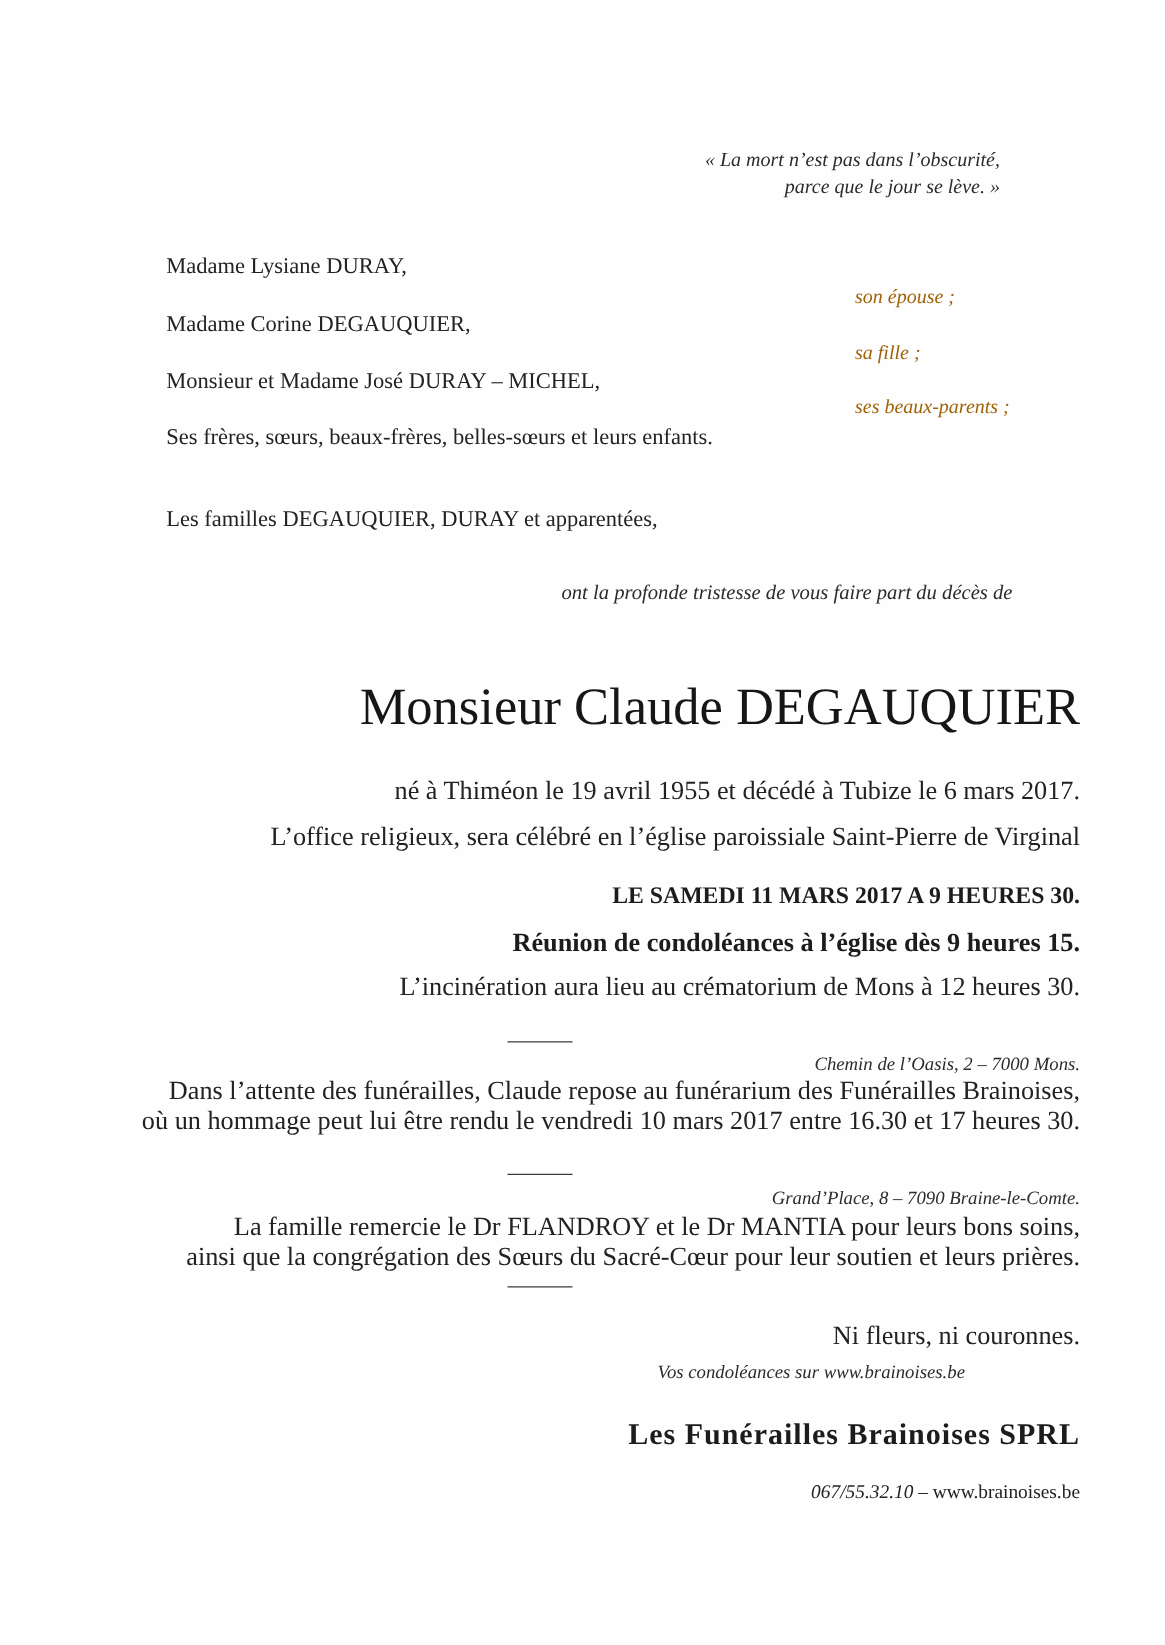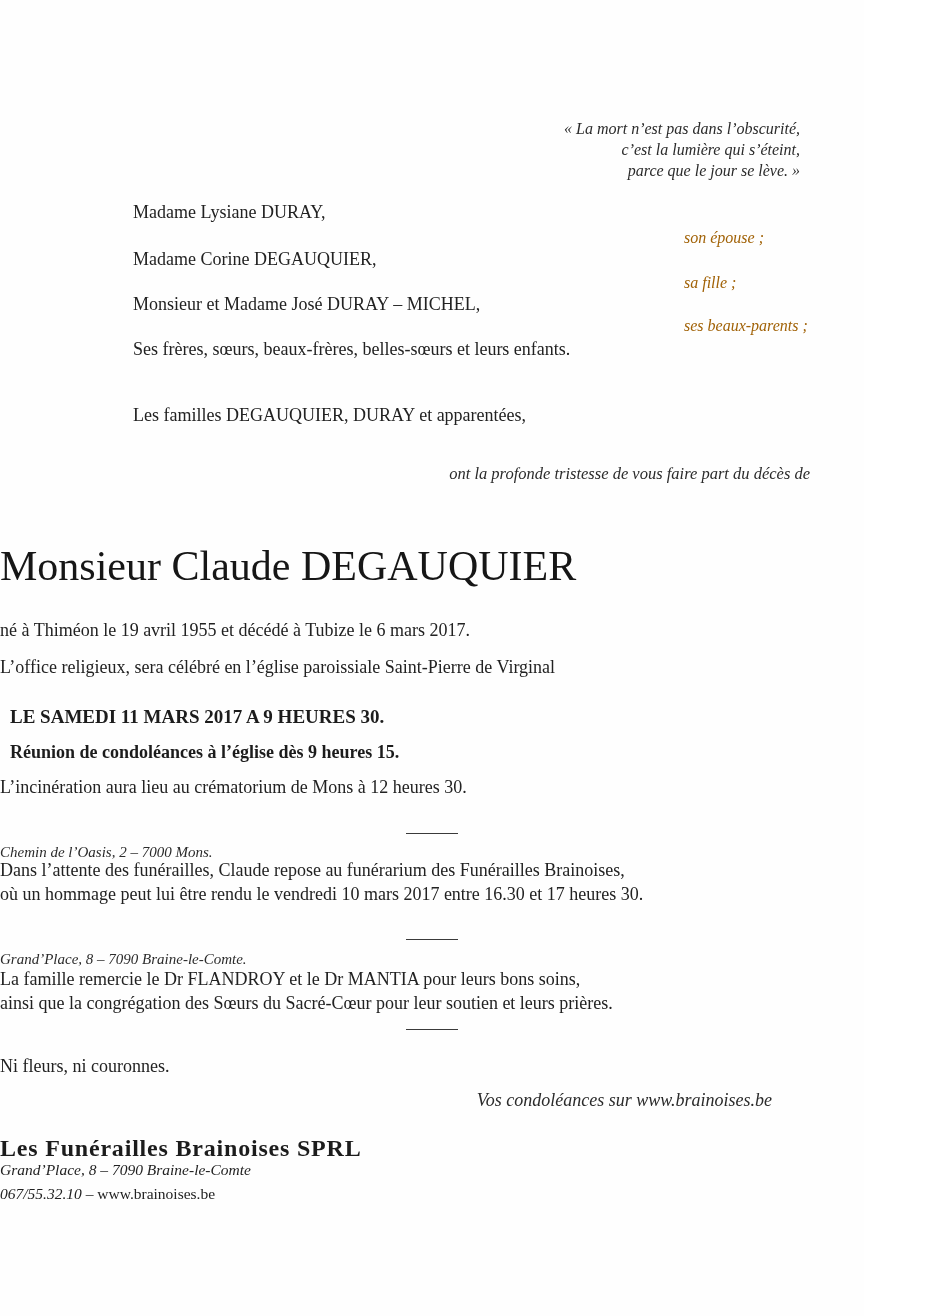--- a/index.html
+++ b/index.html
@@ -44,28 +44,28 @@
   }
   .announce-line {
     right: 54px;
     font-style: italic;
     font-size: 16.5px;
     color: #2b2b2b;
   }
   .centered {
     left: 0;
     right: 0;
-    text-align: left;
+    text-align: right;
   }
   .deceased-name {
     top: 540px;
     font-size: 42px;
     color: #161616;
   }
-  .body-text { font-size: 18px; }
+  .body-text { font-size: 21px; }
   .bold { font-weight: bold; color: #1c1c1c; margin-left: 10px; }
   .small-italic {
     font-style: italic;
     font-size: 15px;
     color: #2b2b2b;
     margin-top: 44px;
   }
   .divider {
     position: absolute;
     left: 50%;
@@ -83,21 +83,20 @@
   .footer-line { font-size: 15.5px; }
   .italic { font-style: italic; }
 </style>
 </head>
 <body>
 
 <div class="page">
 
   <div class="epigraph">
     <div>« La mort n’est pas dans l’obscurité,</div>
-    <div>c’est la lumière qui s’éteint,</div>
     <div>parce que le jour se lève. »</div>
   </div>
 
   <div class="line name-line" style="top:201px">Madame Lysiane DURAY,</div>
   <div class="line relation-line" style="top:228px">son épouse ;</div>
 
   <div class="line name-line" style="top:248px">Madame Corine DEGAUQUIER,</div>
   <div class="line relation-line" style="top:273px">sa fille ;</div>
 
   <div class="line name-line" style="top:293px">Monsieur et Madame José DURAY – MICHEL,</div>
@@ -131,19 +130,18 @@
 
   <div class="divider" style="top:939px"></div>
 
   <div class="line centered body-text" style="top:968px">La famille remercie le Dr FLANDROY et le Dr MANTIA pour leurs bons soins,</div>
   <div class="line centered body-text" style="top:992px">ainsi que la congrégation des Sœurs du Sacré-Cœur pour leur soutien et leurs prières.</div>
 
   <div class="divider" style="top:1029px"></div>
 
   <div class="line centered body-text" style="top:1055px">Ni fleurs, ni couronnes.</div>
 
-  <div class="line announce-line" style="top:1089px; right:92px; font-size:18px;">Vos condoléances sur www.brainoises.be</div>
+  <div class="line announce-line" style="top:1089px; right:92px; font-size:15px;">Vos condoléances sur www.brainoises.be</div>
 
   <div class="line centered footer-company">Les Funérailles Brainoises SPRL</div>
-  <div class="line centered footer-line italic" style="top:1160px">Grand’Place, 8 – 7090 Braine-le-Comte</div>
   <div class="line centered footer-line" style="top:1184px"><span class="italic">067/55.32.10 – </span><span>www.brainoises.be</span></div>
 
 </div>
 
 </body></html>

